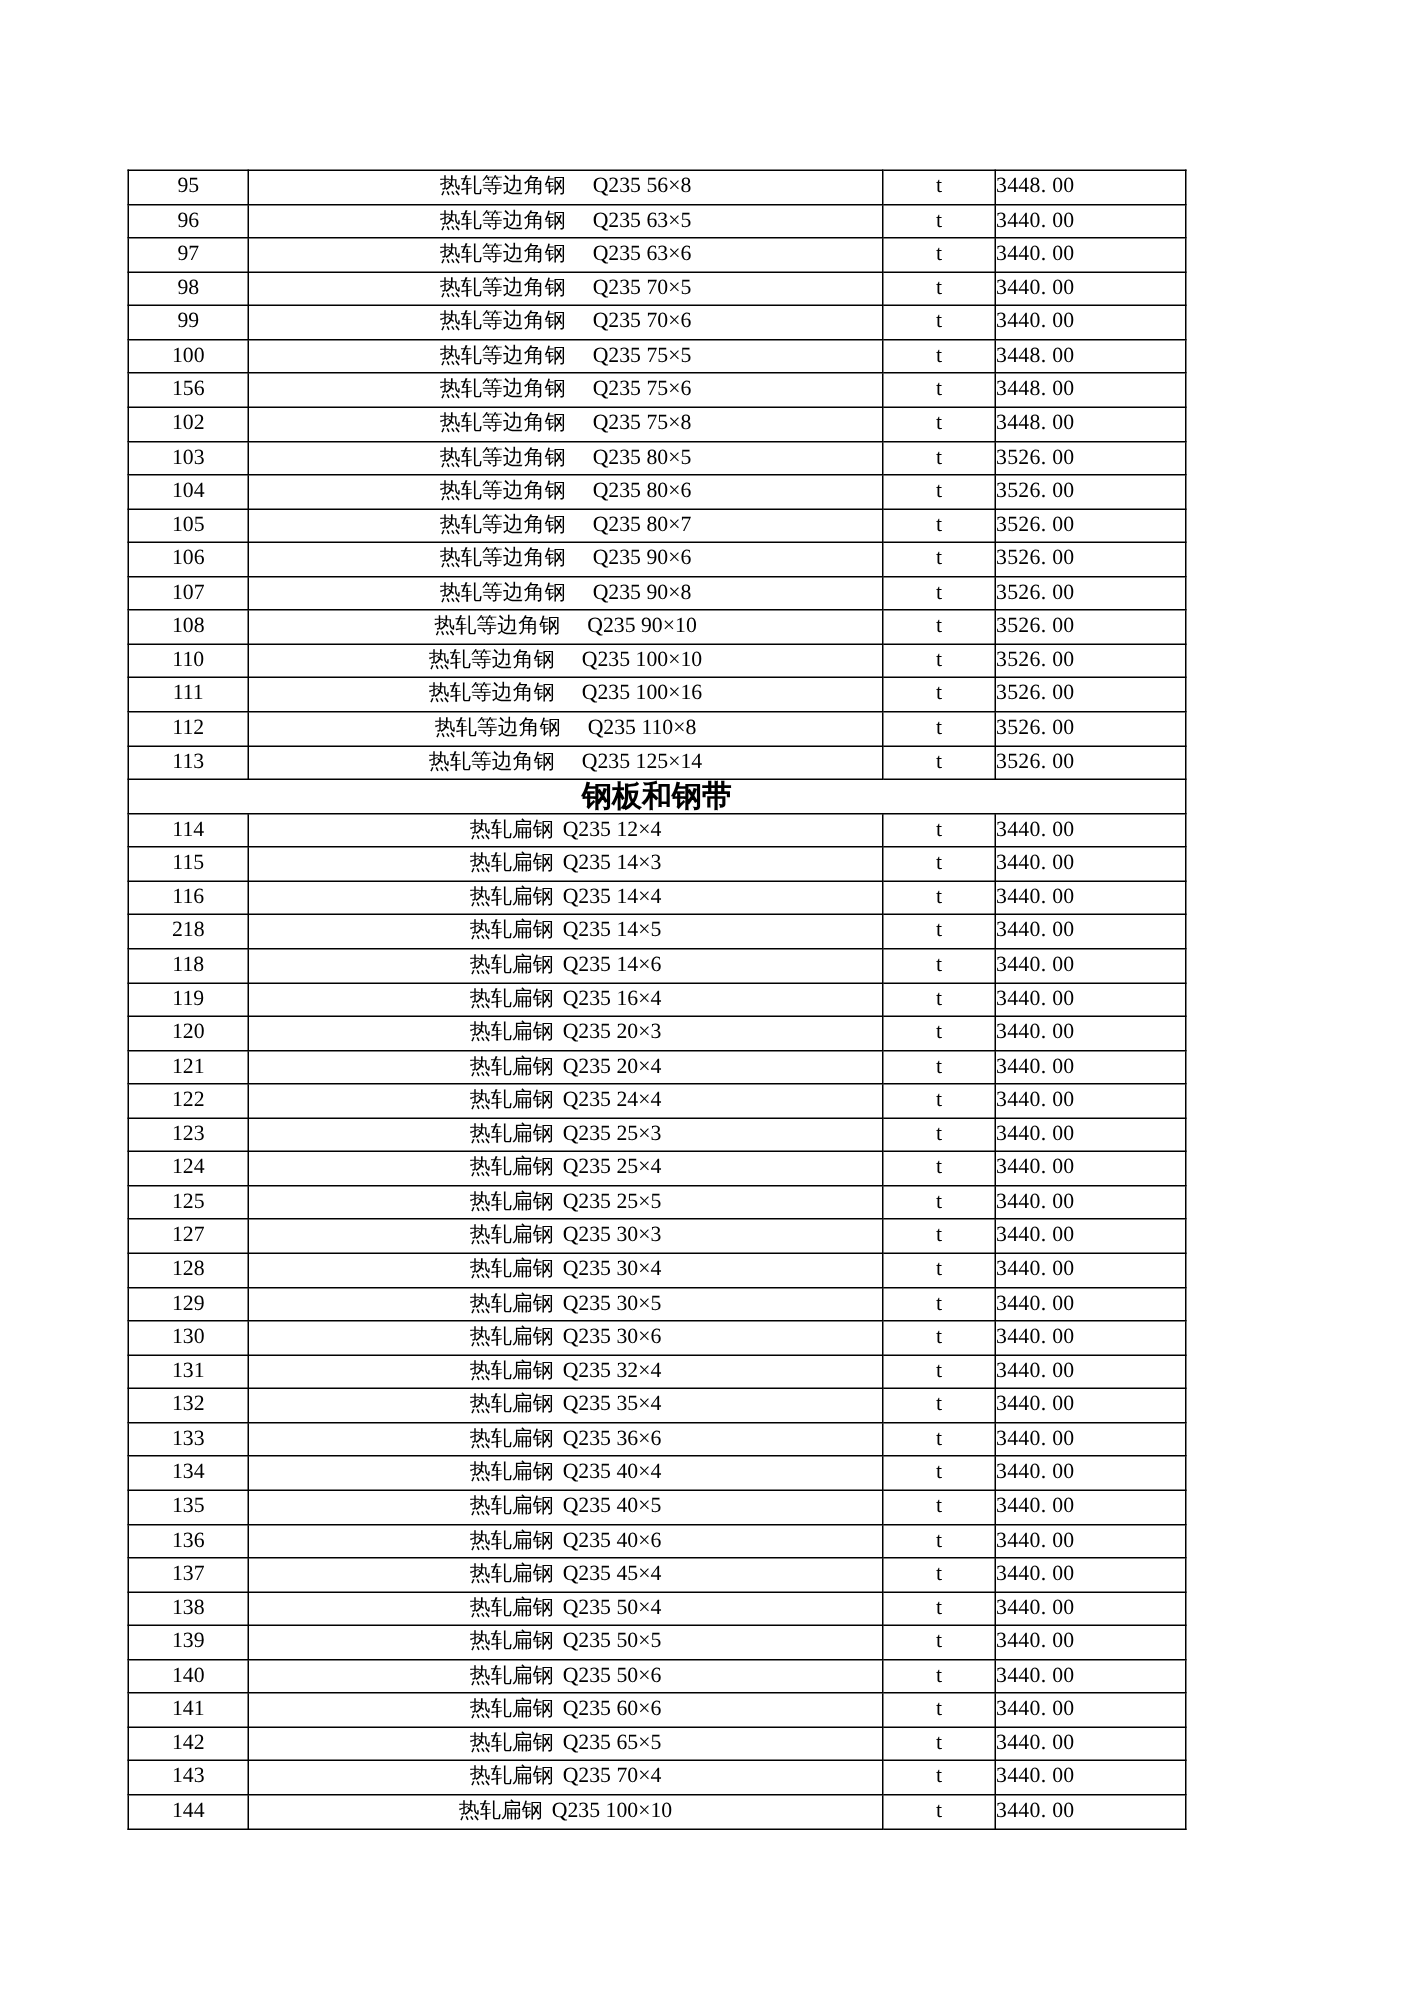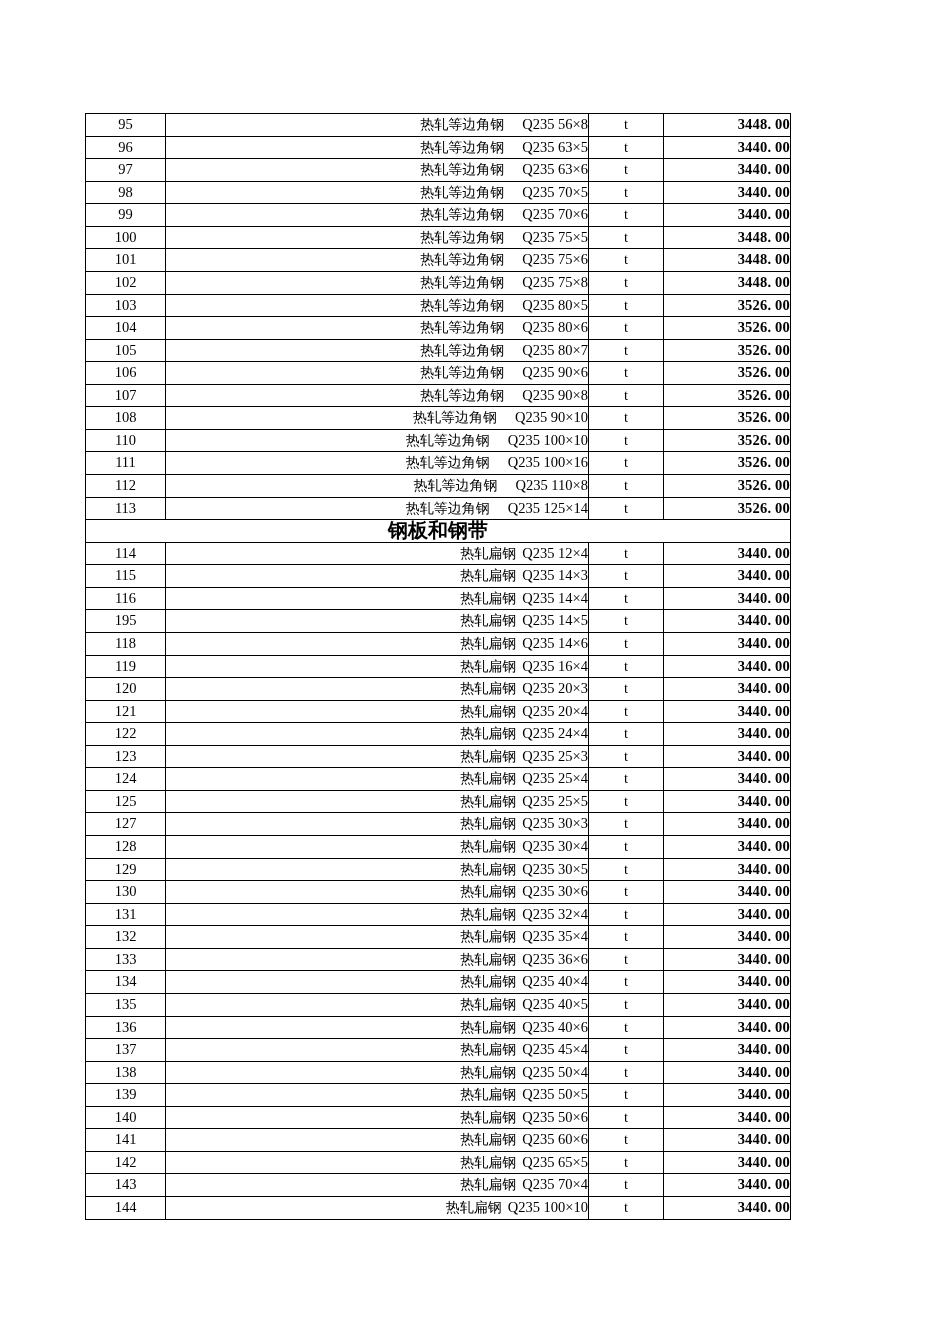--- a/index.html
+++ b/index.html
@@ -42,30 +42,29 @@
     font-size: 14.5px;
     white-space: nowrap;
     overflow: hidden;
   }
 
   td.cell-id {
     text-align: center;
     margin-top: 20px;
   }
   td.cell-name {
-    text-align: right;
+    text-align: center;
     padding-left: 7px;
   }
   td.cell-unit {
     text-align: center;
   }
   td.cell-price {
-    text-align: right;
+    text-align: left;
     letter-spacing: 0.2px;
-    font-weight: bold;
   }
 
   
   .nm-label {
     font-family: "DejaVu Sans", "Liberation Sans", sans-serif;
     font-size: 14px;
   }
   .nm-gap-wide { display: inline-block; width: 18px; }
   .nm-gap-narrow { display: inline-block; width: 6px; }
   .nm-spec {
@@ -126,21 +125,21 @@
           <td class="cell-unit num">t</td>
           <td class="cell-price num">3440. 00</td>
         </tr>
         <tr>
           <td class="cell-id num">100</td>
           <td class="cell-name"><span class="nm-label">热轧等边角钢</span><span class="nm-gap-wide"></span><span class="nm-spec">Q235  75×5</span></td>
           <td class="cell-unit num">t</td>
           <td class="cell-price num">3448. 00</td>
         </tr>
         <tr>
-          <td class="cell-id num">101</td>
+          <td class="cell-id num">156</td>
           <td class="cell-name"><span class="nm-label">热轧等边角钢</span><span class="nm-gap-wide"></span><span class="nm-spec">Q235  75×6</span></td>
           <td class="cell-unit num">t</td>
           <td class="cell-price num">3448. 00</td>
         </tr>
         <tr>
           <td class="cell-id num">102</td>
           <td class="cell-name"><span class="nm-label">热轧等边角钢</span><span class="nm-gap-wide"></span><span class="nm-spec">Q235  75×8</span></td>
           <td class="cell-unit num">t</td>
           <td class="cell-price num">3448. 00</td>
         </tr>
@@ -219,21 +218,21 @@
           <td class="cell-unit num">t</td>
           <td class="cell-price num">3440. 00</td>
         </tr>
         <tr>
           <td class="cell-id num">116</td>
           <td class="cell-name"><span class="nm-label">热轧扁钢</span><span class="nm-gap-narrow"></span><span class="nm-spec">Q235  14×4</span></td>
           <td class="cell-unit num">t</td>
           <td class="cell-price num">3440. 00</td>
         </tr>
         <tr>
-          <td class="cell-id num">195</td>
+          <td class="cell-id num">218</td>
           <td class="cell-name"><span class="nm-label">热轧扁钢</span><span class="nm-gap-narrow"></span><span class="nm-spec">Q235  14×5</span></td>
           <td class="cell-unit num">t</td>
           <td class="cell-price num">3440. 00</td>
         </tr>
         <tr>
           <td class="cell-id num">118</td>
           <td class="cell-name"><span class="nm-label">热轧扁钢</span><span class="nm-gap-narrow"></span><span class="nm-spec">Q235  14×6</span></td>
           <td class="cell-unit num">t</td>
           <td class="cell-price num">3440. 00</td>
         </tr>

